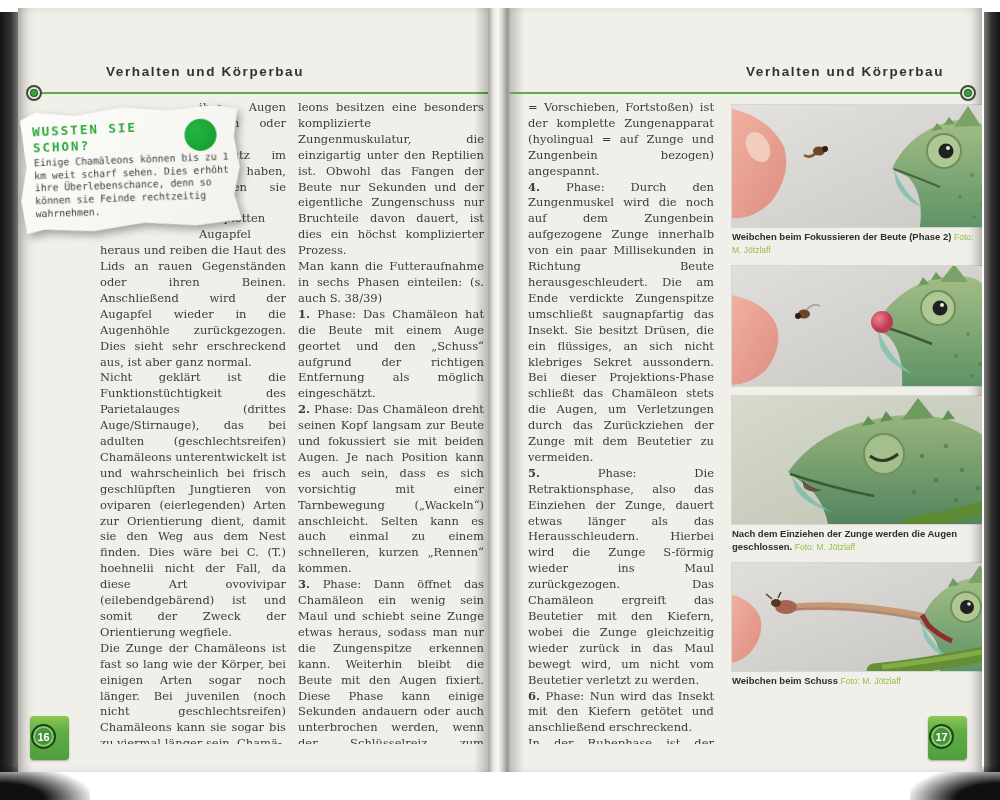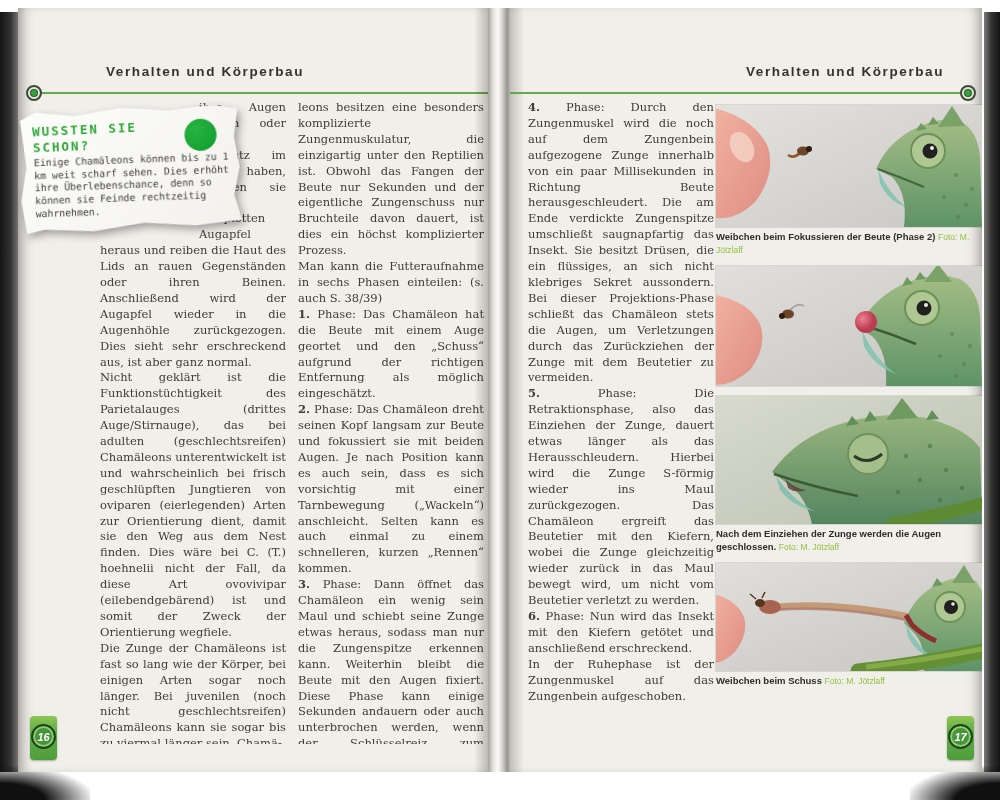--- a/index.html
+++ b/index.html
@@ -39,34 +39,34 @@
   .col { position:absolute; top:92px; height:644px; overflow:hidden; font-size:11.5px; line-height:15.9px; color:#3e3c38; text-align:justify; }
   .col p { margin:0; }
   .col .pnum { font-weight:bold; }
   .lcol1 { left:82px;  width:186px; }
   .lcol2 { left:280px; width:186px; }
   .rcol  { left:18px;  width:186px; }
   .note-spacer { float:left; width:99px; height:134px; }
 
   
   .photo-col { position:absolute; left:206px; top:97px; width:266px; }
-  .photo-item { margin-bottom:10px; }
+  .photo-item { margin-bottom:10px;margin-left:16px; }
   .photo-frame { width:266px; display:block; box-shadow:0 0 0 1px rgba(0,0,0,.10); }
   .caption { font-family:"Liberation Sans",sans-serif; font-size:9.5px; line-height:12.5px; color:#2e2d2a; margin-top:4px; }
   .caption b { font-weight:bold; }
   .credit { font-family:"Liberation Sans",sans-serif; font-size:8.5px; color:#93bf43; font-weight:normal; }
 
   
-  .page-tab { position:absolute; top:708px; width:27px; height:44px; border-radius:4px;
-              background:linear-gradient(180deg,#8ec653 0%,#5fae45 35%,#4f9e3c 100%); box-shadow:0 1px 2px rgba(0,0,0,.3);font-style:italic; }
+  .page-tab { position:absolute; top:708px; width:39px; height:44px; border-radius:4px;
+              background:linear-gradient(180deg,#8ec653 0%,#5fae45 35%,#4f9e3c 100%); box-shadow:0 1px 2px rgba(0,0,0,.3); }
   .page-tab .num-ring { position:absolute; left:1px; top:8px; width:25px; height:25px; border-radius:50%; background:#459538;
               border:2px solid #20421c; box-shadow:inset 0 0 0 2px #8fca74; display:flex; align-items:center; justify-content:center;
               font-family:"Liberation Sans",sans-serif; font-weight:bold; font-size:11px; color:#fff; }
   .tab-left  { left:12px; }
-  .tab-right { left:437px; }
+  .tab-right { left:418px; }
 </style>
 </head>
 <body>
 
 <div class="edge edge-left"></div>
 <div class="edge edge-right"></div>
 <div class="edge corner-bl"></div>
 <div class="edge corner-br"></div>
 
 <div class="book">
@@ -105,20 +105,21 @@
   </div>
 
   <div class="gutter"></div>
 
   <div class="page page-right">
     <div class="page-header-title" style="left:236px;">Verhalten und Körperbau</div>
     <div class="rule" style="left:0; right:10px;"></div>
     <div class="rule-bullet" style="right:6px;"></div>
 
     <div class="col rcol">
+      <p>= Vorschieben, Fortstoßen) ist der komplette Zungenapparat (hyolingual = auf Zunge und Zungenbein bezogen) angespannt.</p>
       <p><span class="pnum">4.</span><span> Phase: Durch den Zungenmuskel wird die noch auf dem Zungenbein aufgezogene Zunge innerhalb von ein paar Millisekunden in Richtung Beute herausgeschleudert. Die am Ende verdickte Zungenspitze umschließt saugnapfartig das Insekt. Sie besitzt Drüsen, die ein flüssiges, an sich nicht klebriges Sekret aussondern. Bei dieser Projektions-Phase schließt das Chamäleon stets die Augen, um Verletzungen durch das Zurückziehen der Zunge mit dem Beutetier zu vermeiden.</span></p>
       <p><span class="pnum">5.</span><span> Phase: Die Retraktionsphase, also das Einziehen der Zunge, dauert etwas länger als das Herausschleudern. Hierbei wird die Zunge S-förmig wieder ins Maul zurückgezogen. Das Chamäleon ergreift das Beutetier mit den Kiefern, wobei die Zunge gleichzeitig wieder zurück in das Maul bewegt wird, um nicht vom Beutetier verletzt zu werden.</span></p>
       <p><span class="pnum">6.</span><span> Phase: Nun wird das Insekt mit den Kiefern getötet und anschließend erschreckend.</span></p>
       <p>In der Ruhephase ist der Zungenmuskel auf das Zungenbein aufgeschoben.</p>
     </div>
 
     <div class="photo-col">
 
       <div class="photo-item">
         <svg class="photo-frame" viewBox="0 0 266 122" role="img" aria-label="Chamäleon fixiert ein Insekt, das von einem Finger gehalten wird">

